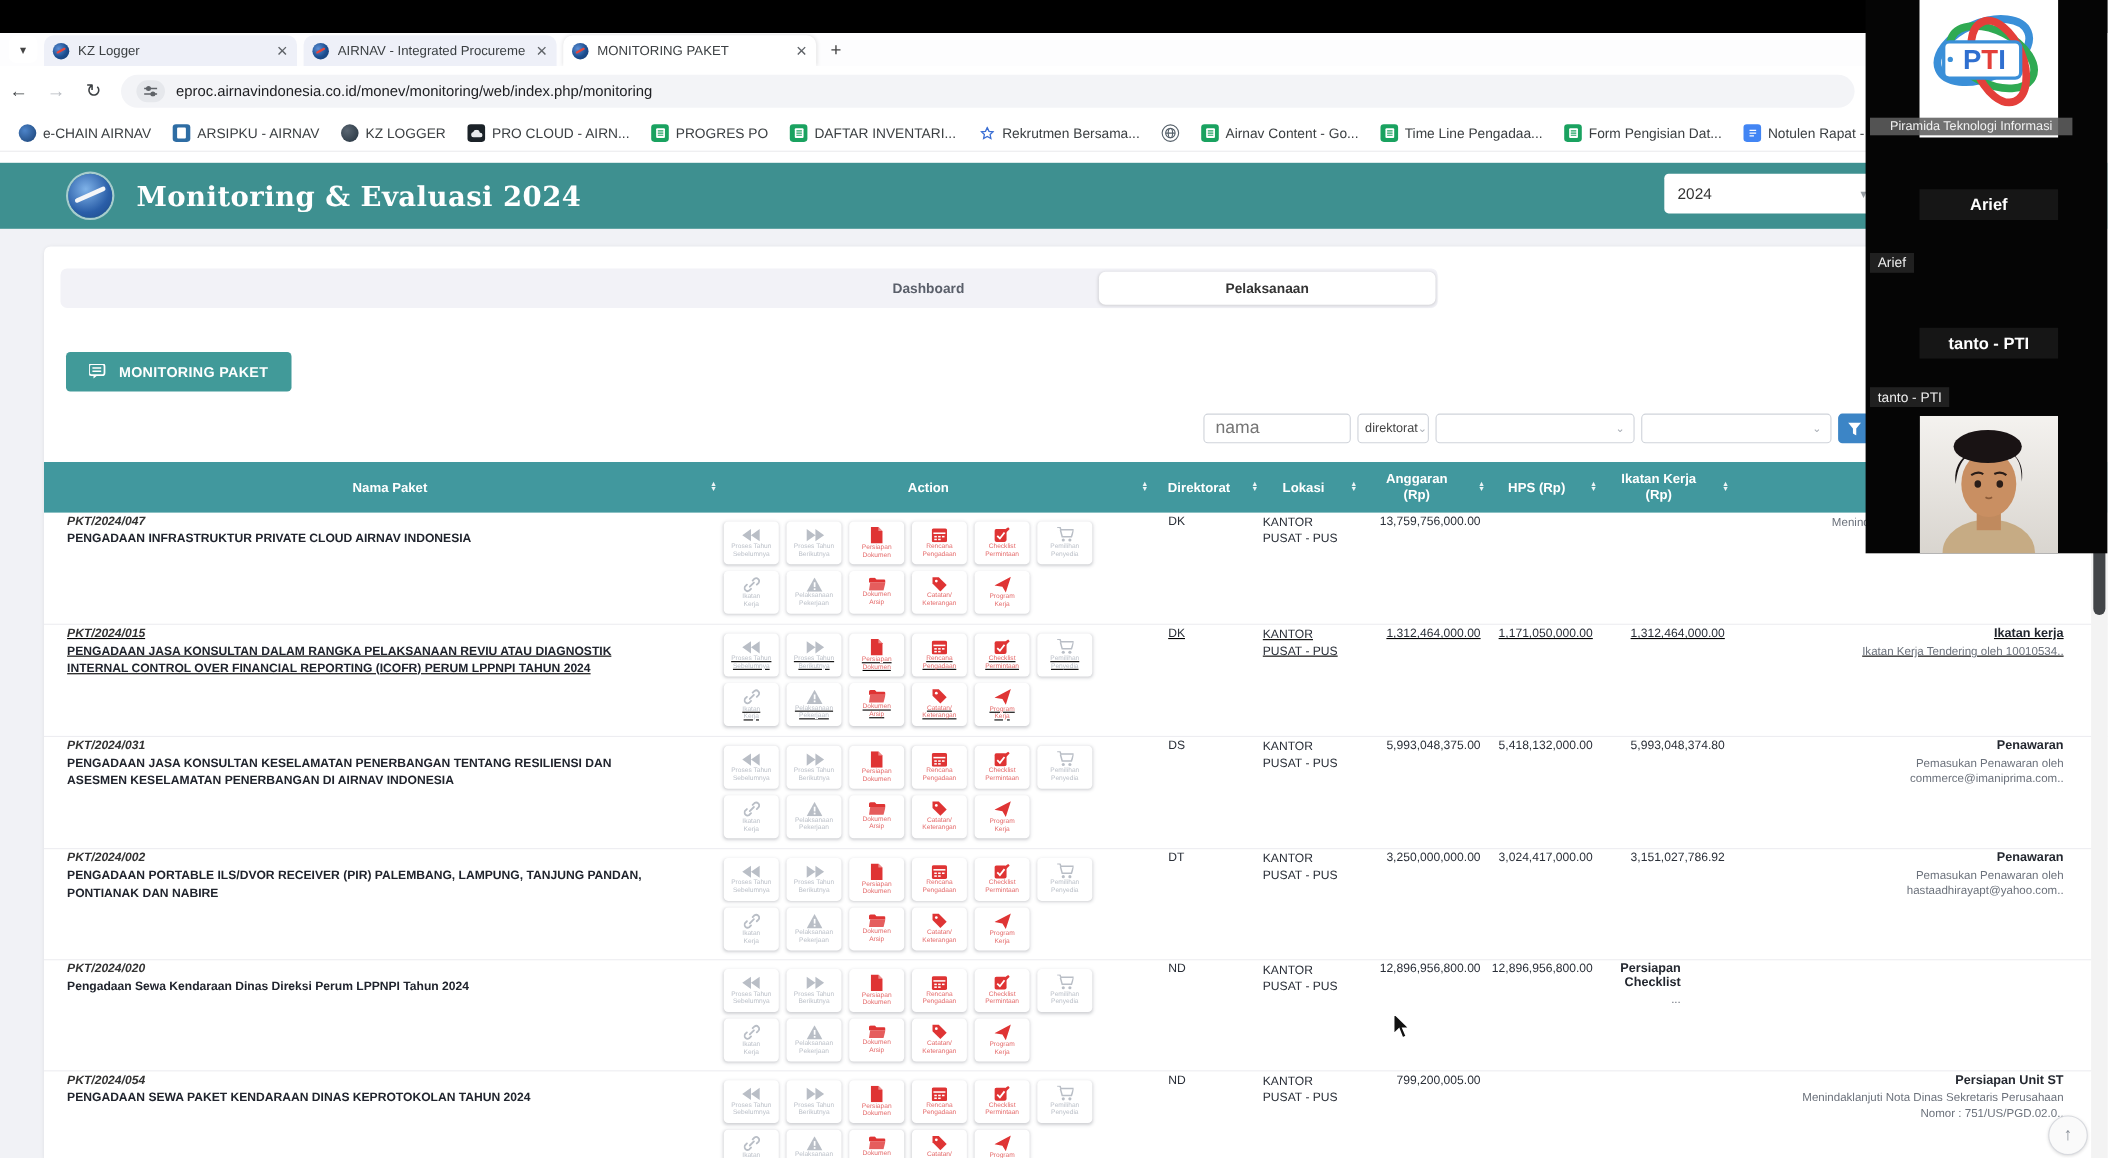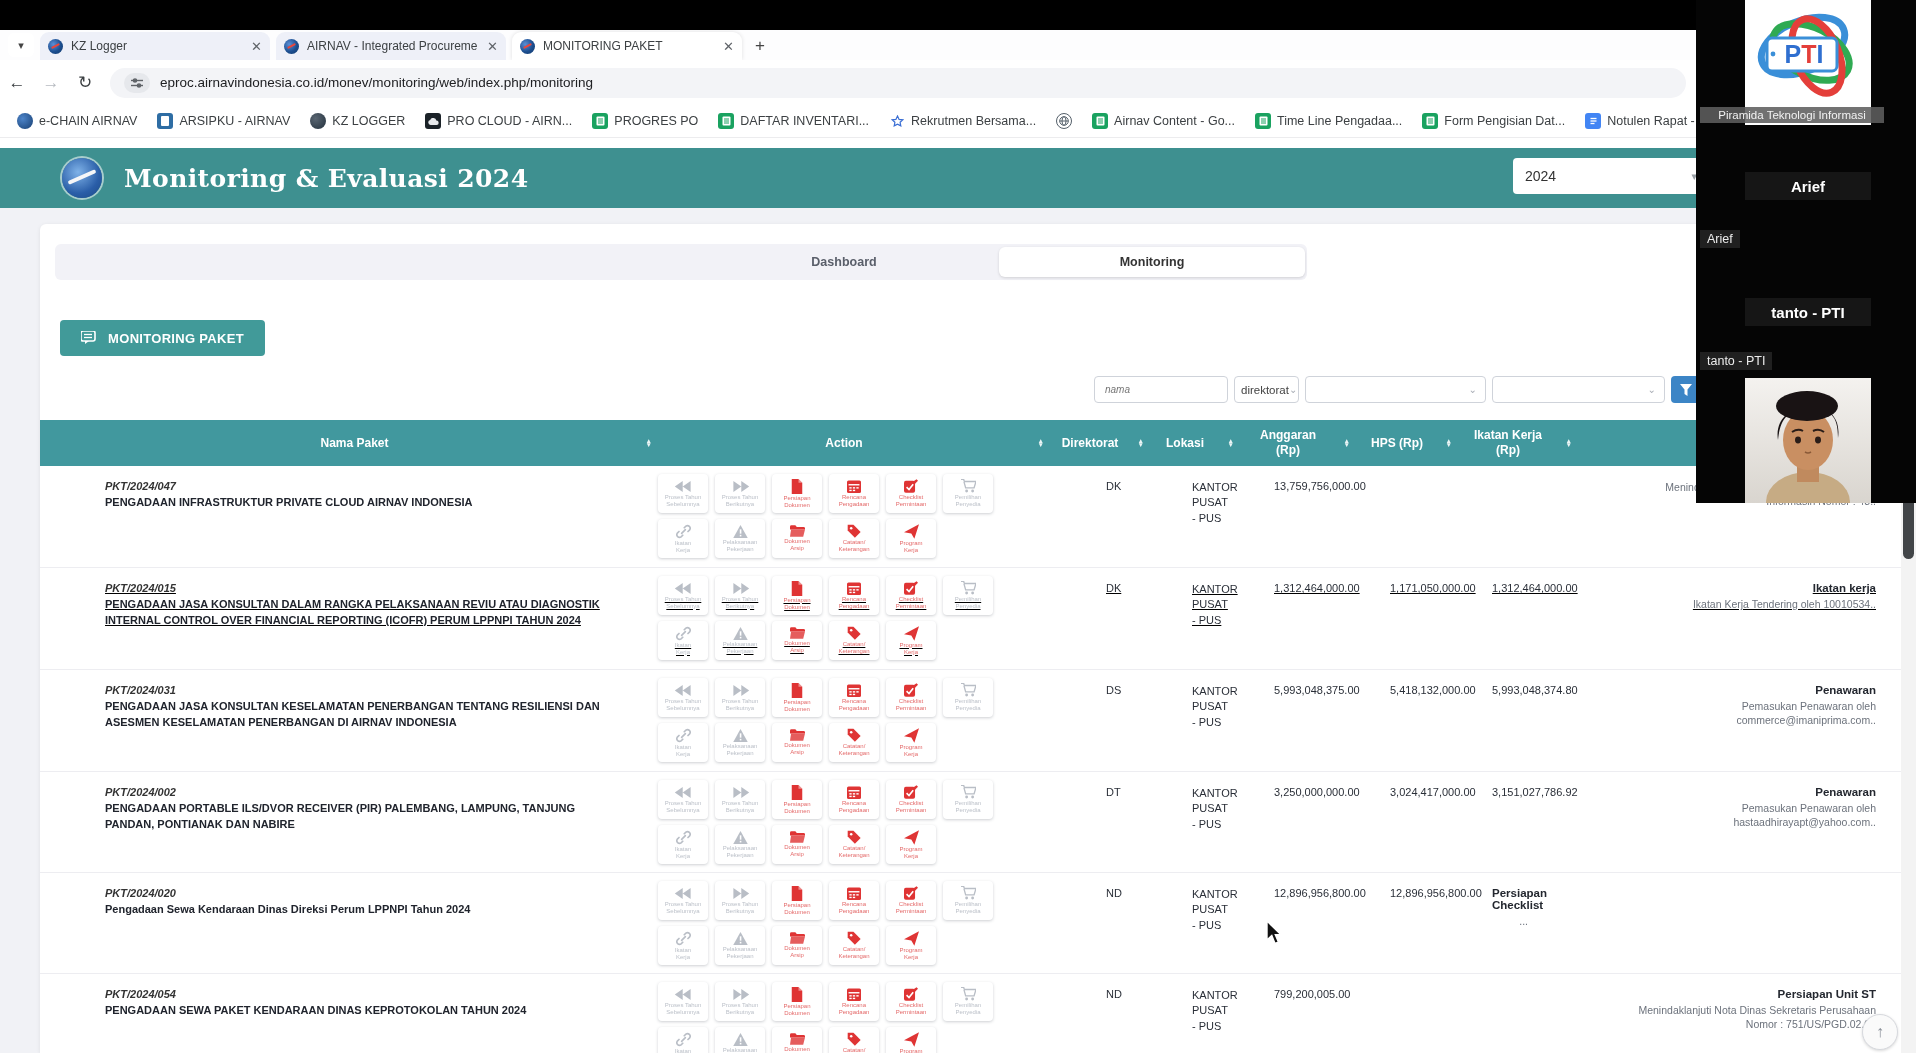--- a/index.html
+++ b/index.html
@@ -45,36 +45,36 @@
         box-shadow:0 1px 4px rgba(0,0,0,.08);z-index:2;overflow:hidden;}
   #navbar{position:absolute;left:15px;top:20px;width:1252px;height:36px;background:#f2f2f7;border-radius:6px;display:flex;justify-content:flex-end;}
   .nav-tab{width:306px;display:flex;align-items:center;justify-content:center;font-size:12.5px;font-weight:600;color:#5a5f6a;}
   .nav-tab.active{background:#fff;border-radius:6px;margin:3px 2px;color:#333;box-shadow:0 1px 3px rgba(0,0,0,.14);}
   #monitoring-paket-btn{position:absolute;left:20px;top:96px;width:205px;height:36px;background:#419a99;border:none;border-radius:4px;
         color:#fff;font-weight:700;font-size:13px;display:flex;align-items:center;justify-content:center;gap:10px;letter-spacing:.3px;}
   
   .flt{position:absolute;top:152px;height:27px;border:1px solid #cfd3da;border-radius:4px;background:#fff;box-sizing:border-box;
        display:flex;align-items:center;font-size:11.5px;color:#444;}
   #flt-nama{left:1054px;width:134px;padding:0 8px;}
-  #flt-nama input{border:none;outline:none;width:100%;font-size:10px;color:#444;background:transparent;font-style:italic;}
+  #flt-nama input{border:none;outline:none;width:100%;font-size:16px;color:#444;background:transparent;}
   #flt-dir{left:1194px;width:65px;padding:0 6px;justify-content:space-between;}
   #flt-s2{left:1265px;width:181px;padding:0 8px;justify-content:flex-end;}
   #flt-s3{left:1452px;width:173px;padding:0 8px;justify-content:flex-end;}
   .flt .chev{color:#a8adb5;font-size:10px;}
   #flt-btn{position:absolute;left:1631px;top:152px;width:29px;height:27px;background:#3c85c6;border:none;border-radius:4px;
            display:flex;align-items:center;justify-content:center;}
   
   #thead{position:absolute;left:0;top:196px;width:1876px;height:46px;background:#41989e;display:grid;
          grid-template-columns:587px 392px 100px 90px 116px 102px 120px 1fr;padding-left:21px;box-sizing:border-box;align-items:center;}
   .th{color:#fff;font-weight:700;font-size:12px;text-align:center;line-height:1.25;position:relative;}
   .sort{position:absolute;right:-4px;top:50%;transform:translateY(-50%);display:flex;flex-direction:column;line-height:.62;font-size:6.5px;color:rgba(255,255,255,.9);}
   #tbody{position:absolute;left:0;top:242px;width:1876px;}
   .trow{display:grid;grid-template-columns:587px 392px 100px 90px 116px 102px 120px 1fr;padding-left:21px;box-sizing:border-box;
         border-bottom:1px solid #ededf1;}
-  .cell{padding-top:14px;font-size:11px;color:#2a2f38;margin-left:44px;}
+  .cell{padding-top:2px;font-size:11px;color:#2a2f38;}
   .pkg-code{font-style:italic;font-weight:600;font-size:11px;color:#333;margin-bottom:3px;}
   .pkg-name{font-weight:700;font-size:11px;color:#20242d;line-height:1.45;padding-right:40px;}
   .cell.dir{padding-left:22px;}
   .cell.lok{padding-left:8px;line-height:1.4;}
   .cell.num{text-align:right;padding-right:0;}
   .cell.status{text-align:right;padding-right:40px;}
   .st-title{font-weight:700;font-size:11.5px;color:#23272f;margin-bottom:3px;}
   .st-line{font-size:10.5px;color:#6c727c;line-height:1.35;}
   
   .acts{padding:8px 0 0 10px;}
@@ -285,21 +285,21 @@
   <div id="app-title">Monitoring &amp; Evaluasi 2024</div>
 </div>
 <div id="year-select" class="abs">
   <span>2024</span>
   <span class="chev">▾</span>
 </div>
 
 <div id="card" class="abs">
   <div id="navbar">
     <div class="nav-tab">Dashboard</div>
-    <div class="nav-tab active">Monitoring</div>
+    <div class="nav-tab active">Pelaksanaan</div>
   </div>
 
   <button id="monitoring-paket-btn">
     <svg width="17" height="14" viewBox="0 0 17 14">
         <rect x="0" y="0" width="14" height="10" rx="2" fill="none" stroke="#fff" stroke-width="1.6"></rect>
         <path d="M4 10v3l4-3z" fill="#fff"></path>
         <line x1="3" y1="3.5" x2="11" y2="3.5" stroke="#fff" stroke-width="1.3"></line>
         <line x1="3" y1="6.5" x2="11" y2="6.5" stroke="#fff" stroke-width="1.3"></line>
       </svg>
     <span>MONITORING PAKET</span>

